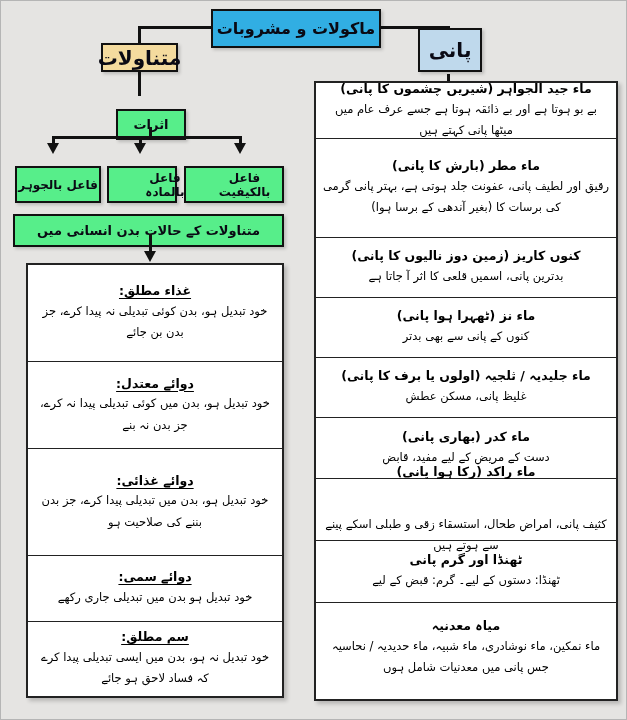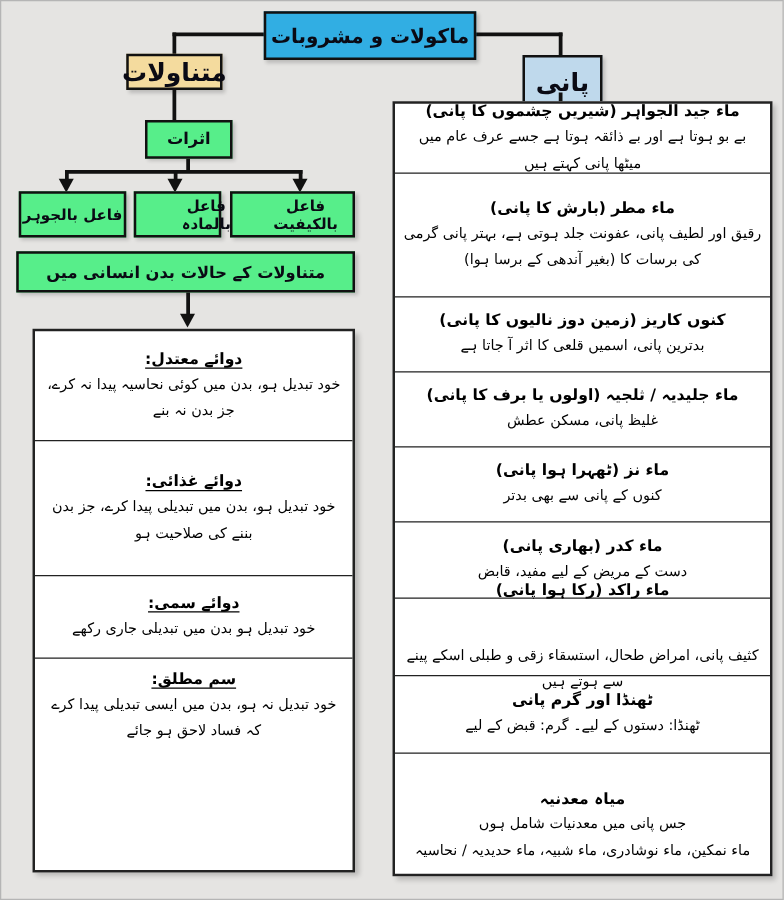--- a/index.html
+++ b/index.html
@@ -20,21 +20,21 @@
     border:2.5px solid #111;
     box-sizing:border-box;
     display:flex;align-items:center;justify-content:center;
     font-weight:bold;color:#0a0a14;
     text-align:center;
     box-shadow:2px 2px 3px rgba(0,0,0,.18);
   }
   .blue{background:#31AEE3;}
   .paleblue{background:#BFD9EC;}
   .tan{background:#F4DB9E;}
-  .green{background:#57EE8A;}
+  .green{background:#57EE8A;margin-top:13px;}
   .hline,.vline{position:absolute;background:#111;}
   .arrow-down{
     position:absolute;width:0;height:0;
     border-left:6px solid transparent;
     border-right:6px solid transparent;
     border-top:11px solid #111;
   }
   .panel{
     position:absolute;
     background:#fff;
@@ -76,21 +76,21 @@
   <div class="vline" style="left:446px;top:25px;width:3px;height:20px;"></div>
 
   <div class="box blue lbl-title" style="left:210px;top:8px;width:170px;height:39px;">
     <span>ماکولات و مشروبات</span>
   </div>
 
   <div class="box tan lbl" style="left:100px;top:42px;width:77px;height:29px;">
     <span>متناولات</span>
   </div>
 
-  <div class="box paleblue lbl" style="left:417px;top:43px;width:64px;height:44px;">
+  <div class="box paleblue lbl" style="left:417px;top:27px;width:64px;height:44px;">
     <span>پانی</span>
   </div>
 
   <div class="vline" style="left:137px;top:71px;width:3px;height:24px;"></div>
 
   <div class="box green lbl-sm" style="left:115px;top:95px;width:70px;height:31px;">
     <span>اثرات</span>
   </div>
 
   <div class="vline" style="left:148px;top:126px;width:3px;height:11px;"></div>
@@ -113,23 +113,27 @@
   </div>
 
   <div class="box green lbl-sm" style="left:12px;top:200px;width:271px;height:33px;">
     <span>متناولات کے حالات بدن انسانی میں</span>
   </div>
 
   <div class="vline" style="left:148px;top:233px;width:3px;height:18px;"></div>
   <div class="arrow-down" style="left:143px;top:250px;"></div>
 
   <div class="panel" style="left:25px;top:262px;width:258px;height:435px;">
+    <div class="sec" style="height:98px;">
+      <div class="sec-h u">غذاء مطلق:</div>
+      <div class="sec-b">خود تبدیل ہو، بدن کوئی تبدیلی نہ پیدا کرے، جز بدن بن جائے</div>
+    </div>
     <div class="sec" style="height:88px;">
       <div class="sec-h u">دوائے معتدل:</div>
-      <div class="sec-b">خود تبدیل ہو، بدن میں کوئی نحاسیہ پیدا نہ کرے، جز بدن نہ بنے</div>
+      <div class="sec-b">خود تبدیل ہو، بدن میں کوئی تبدیلی پیدا نہ کرے، جز بدن نہ بنے</div>
     </div>
     <div class="sec" style="height:108px;">
       <div class="sec-h u">دوائے غذائی:</div>
       <div class="sec-b">خود تبدیل ہو، بدن میں تبدیلی پیدا کرے، جز بدن بننے کی صلاحیت ہو</div>
     </div>
     <div class="sec" style="height:66px;">
       <div class="sec-h u">دوائے سمی:</div>
       <div class="sec-b">خود تبدیل ہو بدن میں تبدیلی جاری رکھے</div>
     </div>
     <div class="sec" style="height:75px;">
@@ -147,39 +151,39 @@
     </div>
     <div class="sec" style="height:99px;">
       <div class="sec-h">ماء مطر (بارش کا پانی)</div>
       <div class="sec-b">رقیق اور لطیف پانی، عفونت جلد ہوتی ہے، بہتر پانی گرمی کی برسات کا (بغیر آندھی کے برسا ہوا)</div>
     </div>
     <div class="sec" style="height:60px;">
       <div class="sec-h">کنوں کاریز (زمین دوز نالیوں کا پانی)</div>
       <div class="sec-b">بدترین پانی، اسمیں قلعی کا اثر آ جاتا ہے</div>
     </div>
     <div class="sec" style="height:60px;">
+      <div class="sec-h">ماء نز (ٹھہرا ہوا پانی)</div>
+      <div class="sec-b">کنوں کے پانی سے بھی بدتر</div>
+    </div>
+    <div class="sec" style="height:60px;">
       <div class="sec-h">ماء جلیدیہ / ثلجیہ (اولوں یا برف کا پانی)</div>
       <div class="sec-b">غلیظ پانی، مسکن عطش</div>
-    </div>
-    <div class="sec" style="height:60px;">
-      <div class="sec-h">ماء نز (ٹھہرا ہوا پانی)</div>
-      <div class="sec-b">کنوں کے پانی سے بھی بدتر</div>
     </div>
     <div class="sec" style="height:61px;">
       <div class="sec-h">ماء کدر (بھاری پانی)</div>
       <div class="sec-b">دست کے مریض کے لیے مفید، قابض</div>
     </div>
     <div class="sec" style="height:62px;gap:32px;">
       <div class="sec-h">ماء راکد (رکا ہوا پانی)</div>
       <div class="sec-b">کثیف پانی، امراض طحال، استسقاء زقی و طبلی اسکے پینے سے ہوتے ہیں</div>
     </div>
     <div class="sec" style="height:62px;">
       <div class="sec-h">ٹھنڈا اور گرم پانی</div>
       <div class="sec-b">ٹھنڈا: دستوں کے لیے۔ گرم: قبض کے لیے</div>
     </div>
-    <div class="sec" style="height:90px;justify-content:flex-end;">
+    <div class="sec" style="height:90px;">
       <div class="sec-h">میاہ معدنیہ</div>
+      <div class="sec-b">ماء نمکین، ماء نوشادری، ماء شبیہ، ماء حدیدیہ / نحاسیہ</div>
       <div class="sec-b">جس پانی میں معدنیات شامل ہوں</div>
-      <div class="sec-b">ماء نمکین، ماء نوشادری، ماء شبیہ، ماء حدیدیہ / نحاسیہ</div>
     </div>
   </div>
 
 </div>
 
 </body></html>

